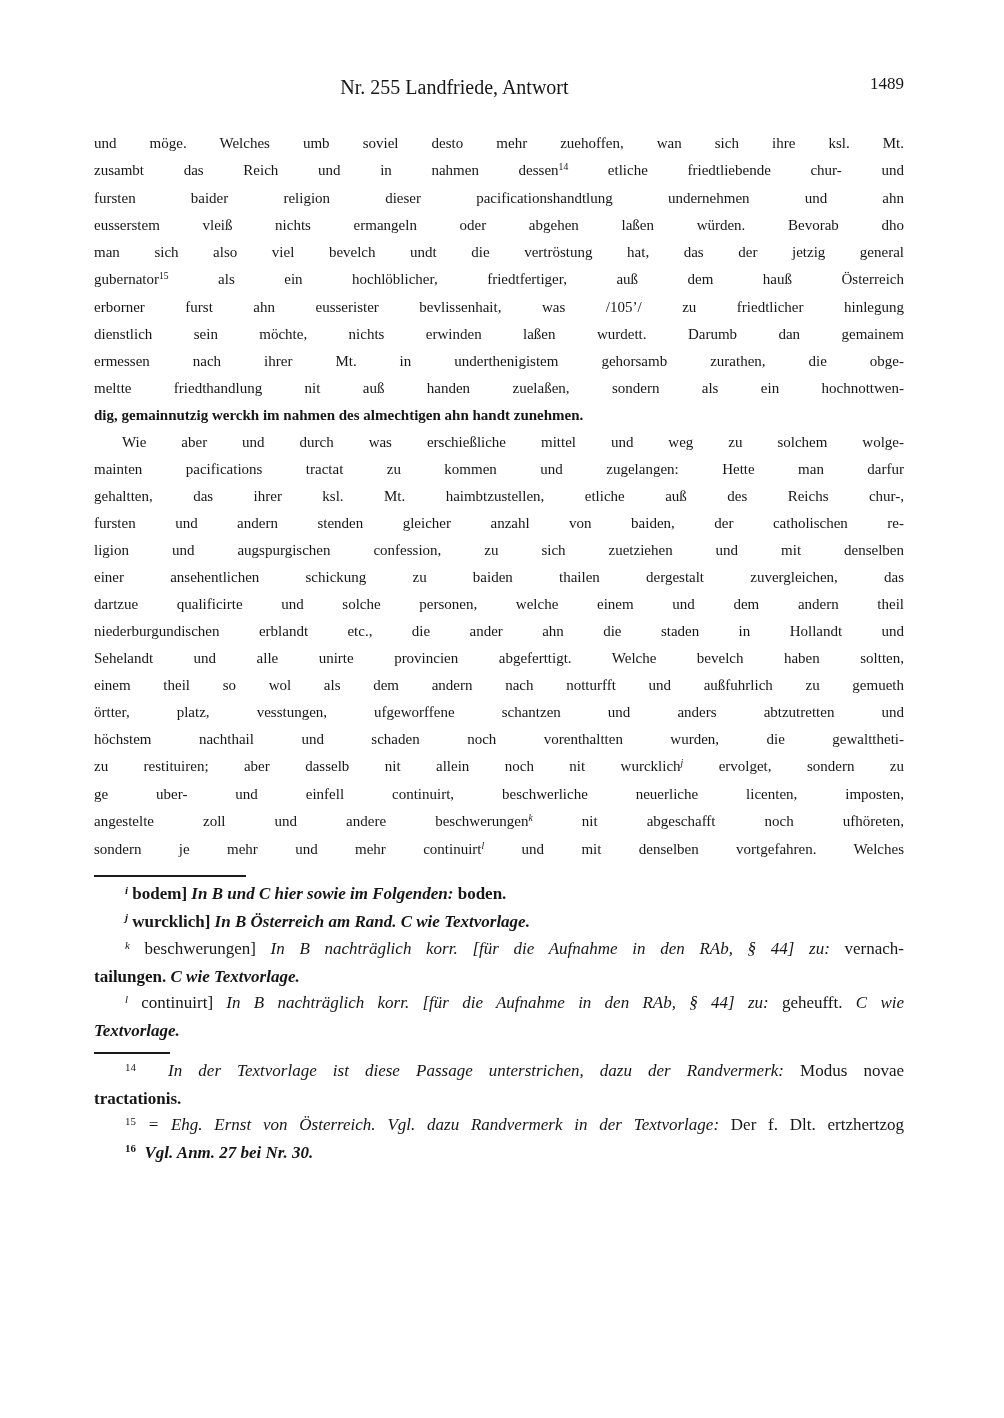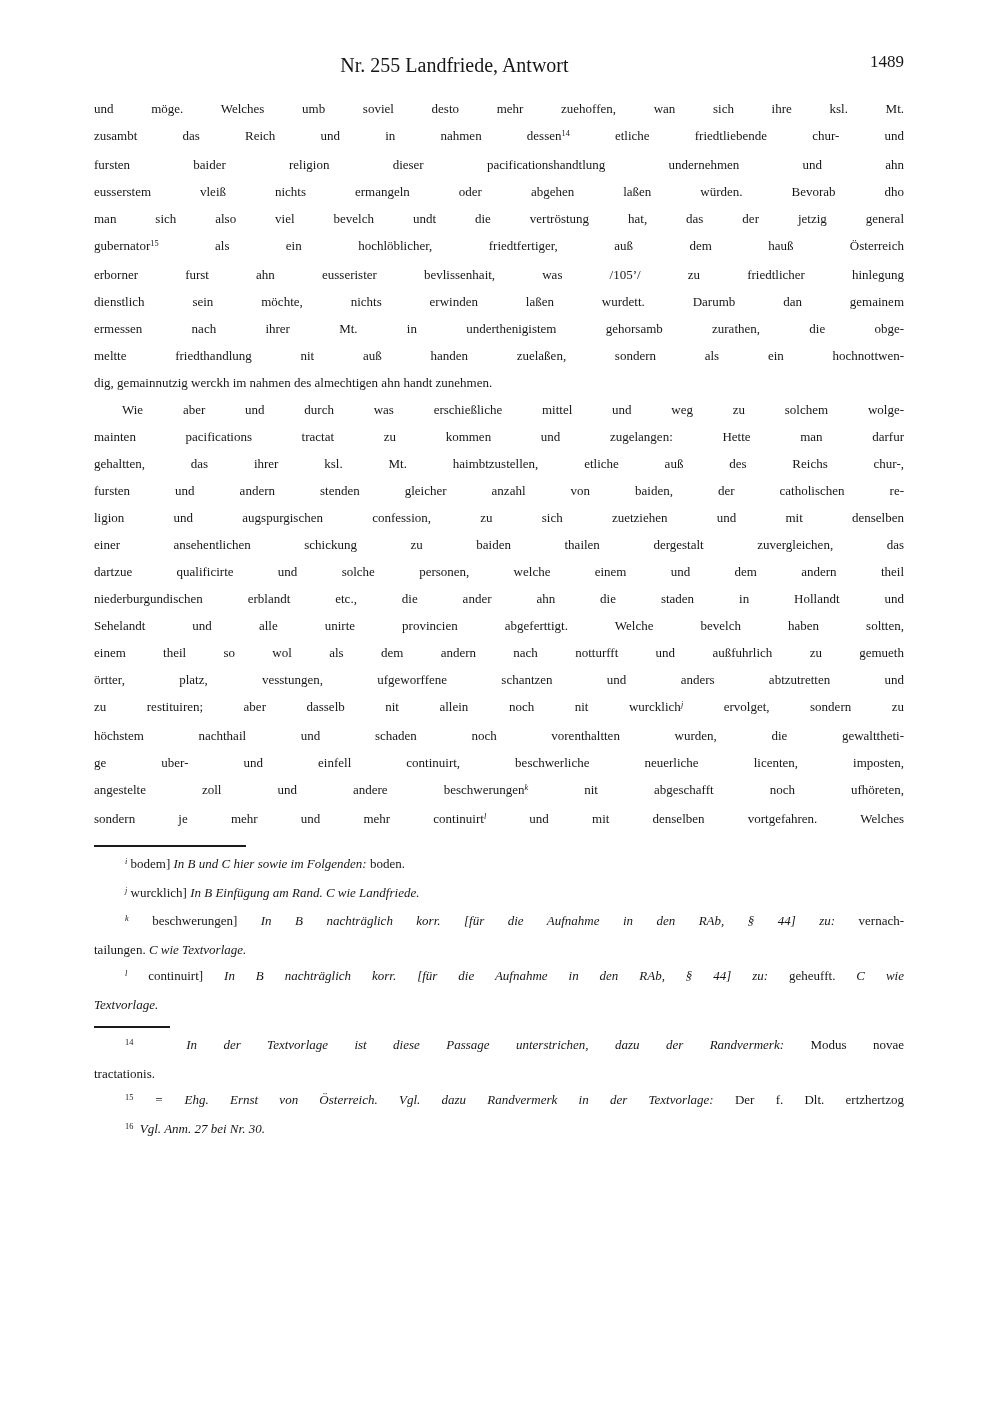--- a/index.html
+++ b/index.html
@@ -3,40 +3,40 @@
 <meta charset="utf-8">
 <style>
   html, body { margin: 0; padding: 0; }
   body {
     width: 1004px; height: 1418px;
     background: #ffffff;
     color: #161616;
     font-family: "Liberation Serif", "DejaVu Serif", serif;
     -webkit-font-smoothing: antialiased;
   }
-  .page { position: relative; width: 810px; margin-left: 94px; padding-top: 54px; }
+  .page { position: relative; width: 810px; margin-left: 94px; padding-top: 76px; }
 
   .running-head { position: relative; height: 28px; font-size: 20px; }
   .rh-title { position: absolute; left: 44.5%; transform: translateX(-50%); white-space: nowrap; }
   .rh-num { position: absolute; right: 0; top: -2px; font-size: 17px; }
 
-  .maintext { margin-top: 13px; font-size: 13px; line-height: 27px; }
+  .maintext { margin-top: 26px; font-size: 15px; line-height: 27px; }
   .tline { text-align: justify; text-align-last: justify; }
-  .tline.nojust { text-align: left; text-align-last: left; }
+  .tline.nojust { text-align: left; text-align-last: left; font-weight: bold; }
   .maintext .indent { text-indent: 28px; }
 
   .s-n { font-style: normal; }
   .s-i { font-style: italic; }
   .s-sup  { font-size: 0.64em; position: relative; top: -0.48em; }
   .s-supi { font-size: 0.64em; position: relative; top: -0.48em; font-style: italic; }
 
   .rule-apparatus { width: 152px; height: 0; border-top: 2px solid #1a1a1a; margin-top: 11px; }
   .rule-footnotes { width: 76px;  height: 0; border-top: 2px solid #1a1a1a; margin-top: 8px; }
 
-  .apparatus, .footnotes { font-size: 13px; line-height: 26.5px; margin-top: 4px; }
+  .apparatus, .footnotes { font-size: 17px; line-height: 26.5px; margin-top: 4px; }
   .apparatus .indent, .footnotes .indent { text-indent: 31px; }
 </style>
 </head>
 <body>
 
 <div class="page">
 
   <div class="running-head">
     <span class="rh-title">Nr. 255 Landfriede, Antwort</span>
     <span class="rh-num">1489</span>
@@ -58,32 +58,32 @@
       <div class="tline"><span class="s-n">mainten pacifications tractat zu kommen und zugelangen: Hette man darfur</span></div>
       <div class="tline"><span class="s-n">gehaltten, das ihrer ksl. Mt. haimbtzustellen, etliche auß des Reichs chur-,</span></div>
       <div class="tline"><span class="s-n">fursten und andern stenden gleicher anzahl von baiden, der catholischen re-</span></div>
       <div class="tline"><span class="s-n">ligion und augspurgischen confession, zu sich zuetziehen und mit denselben</span></div>
       <div class="tline"><span class="s-n">einer ansehentlichen schickung zu baiden thailen dergestalt zuvergleichen, das</span></div>
       <div class="tline"><span class="s-n">dartzue qualificirte und solche personen, welche einem und dem andern theil</span></div>
       <div class="tline"><span class="s-n">niederburgundischen erblandt etc., die ander ahn die staden in Hollandt und</span></div>
       <div class="tline"><span class="s-n">Sehelandt und alle unirte provincien abgeferttigt. Welche bevelch haben soltten,</span></div>
       <div class="tline"><span class="s-n">einem theil so wol als dem andern nach notturfft und außfuhrlich zu gemueth</span></div>
       <div class="tline"><span class="s-n">örtter, platz, vesstungen, ufgeworffene schantzen und anders abtzutretten und</span></div>
+      <div class="tline"><span class="s-n">höchstem nachthail und schaden noch vorenthaltten wurden, die gewalttheti-</span></div>
       <div class="tline"><span class="s-n">zu restituiren; aber dasselb nit allein noch nit wurcklich</span><span class="s-supi">j</span><span class="s-n"> ervolget, sondern zu</span></div>
-      <div class="tline"><span class="s-n">höchstem nachthail und schaden noch vorenthaltten wurden, die gewalttheti-</span></div>
       <div class="tline"><span class="s-n">ge uber- und einfell continuirt, beschwerliche neuerliche licenten, imposten,</span></div>
       <div class="tline"><span class="s-n">angestelte zoll und andere beschwerungen</span><span class="s-supi">k</span><span class="s-n"> nit abgeschafft noch ufhöreten,</span></div>
       <div class="tline"><span class="s-n">sondern je mehr und mehr continuirt</span><span class="s-supi">l</span><span class="s-n"> und mit denselben vortgefahren. Welches</span></div>
     </div>
 
   <div class="rule-apparatus"></div>
 
   <div class="apparatus" id="apparatus">
       <div class="tline indent nojust"><span class="s-supi">i</span><span class="s-n"> bodem] </span><span class="s-i">In B und C hier sowie im Folgenden:</span><span class="s-n"> boden.</span></div>
-      <div class="tline indent nojust"><span class="s-supi">j</span><span class="s-n"> wurcklich] </span><span class="s-i">In B Einfügung am Rand. C wie Landfriede.</span></div>
+      <div class="tline indent nojust"><span class="s-supi">j</span><span class="s-n"> wurcklich] </span><span class="s-i">In B Österreich am Rand. C wie Textvorlage.</span></div>
       <div class="tline indent"><span class="s-supi">k</span><span class="s-n"> beschwerungen] </span><span class="s-i">In B nachträglich korr. [für die Aufnahme in den RAb, § 44] zu:</span><span class="s-n"> vernach-</span></div>
       <div class="tline nojust"><span class="s-n">tailungen. </span><span class="s-i">C wie Textvorlage.</span></div>
       <div class="tline indent"><span class="s-supi">l</span><span class="s-n"> continuirt] </span><span class="s-i">In B nachträglich korr. [für die Aufnahme in den RAb, § 44] zu:</span><span class="s-n"> geheufft. </span><span class="s-i">C wie</span></div>
       <div class="tline nojust"><span class="s-i">Textvorlage.</span></div>
     </div>
 
   <div class="rule-footnotes"></div>
 
   <div class="footnotes" id="footnotes">
       <div class="tline indent"><span class="s-sup">14</span><span class="s-n">&nbsp; </span><span class="s-i">In der Textvorlage ist diese Passage unterstrichen, dazu der Randvermerk:</span><span class="s-n"> Modus novae</span></div>

